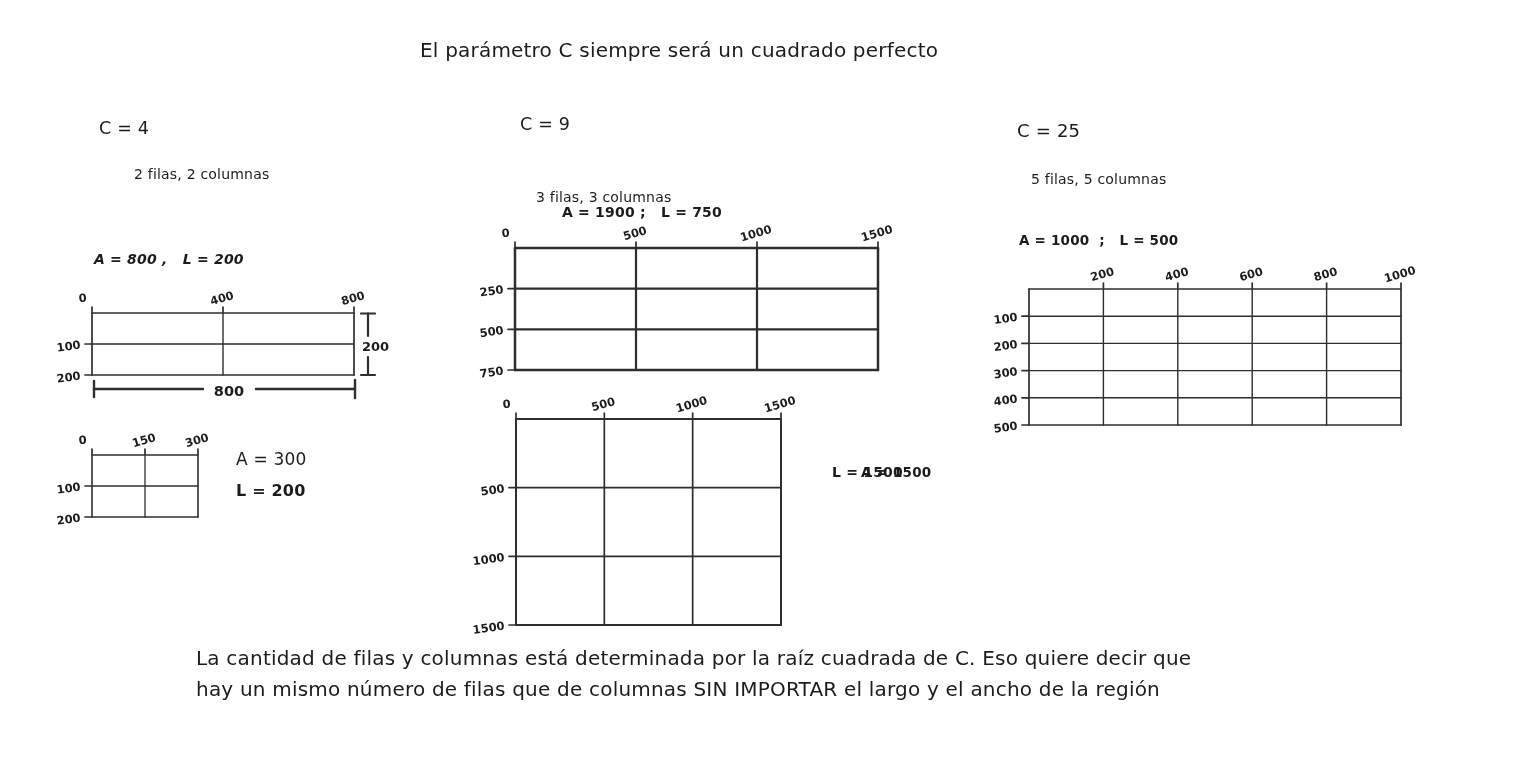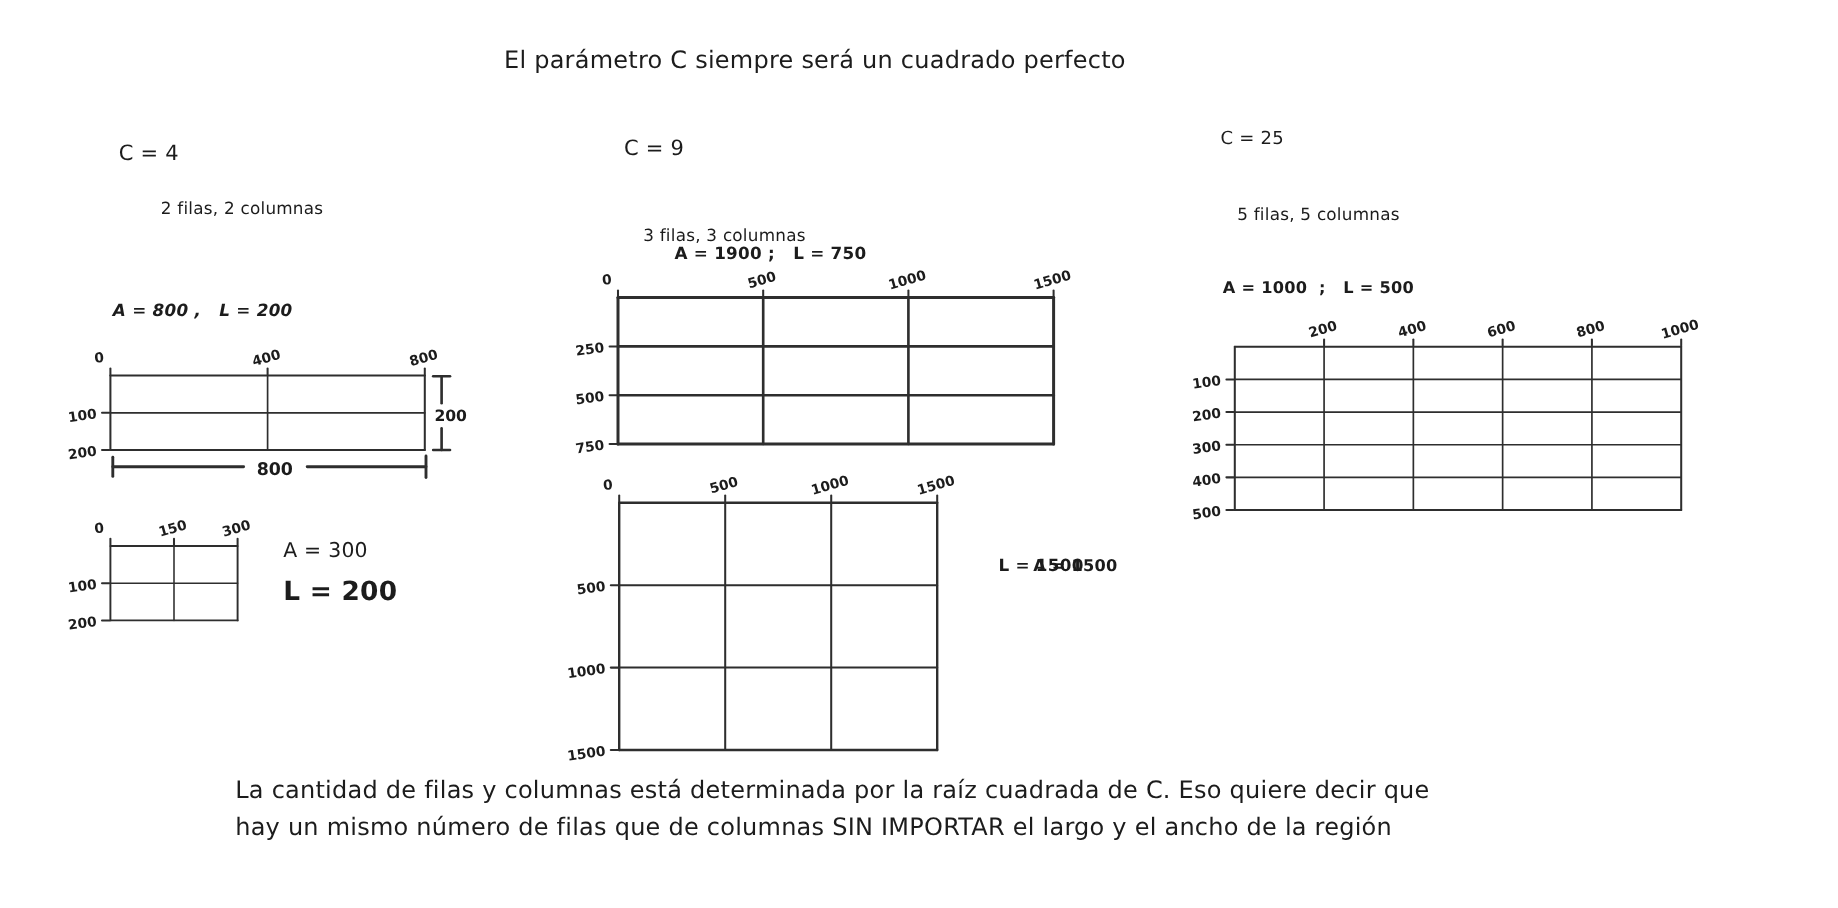--- a/index.html
+++ b/index.html
@@ -10,25 +10,25 @@
   #grids-svg{position:absolute;left:0;top:0;}
   .t{position:absolute;white-space:pre;line-height:1.2;}
   .hand{letter-spacing:.2px;}
   .title{left:420px;top:38px;font-size:20px;}
   .c4-label{left:99px;top:118px;font-size:17.5px;}
   .c4-rc{left:134px;top:166px;font-size:14px;}
   .c4-params{left:94px;top:251px;font-size:14px;font-weight:700;font-style:italic;}
   .c9-label{left:520px;top:114px;font-size:17.5px;}
   .c9-rc{left:536px;top:167px;font-size:14px;margin-top:22px;}
   .c9-params{left:562px;top:204px;font-size:14px;font-weight:700;}
-  .c25-label{left:1017px;top:106px;font-size:15px;}
+  .c25-label{left:1017px;top:120px;font-size:18px;}
   .c25-rc{left:1031px;top:171px;font-size:14px;}
   .c25-params{left:1019px;top:232px;font-size:13.5px;font-weight:700;}
   .c4-small-a{left:236px;top:449px;font-size:17px;font-weight:400;}
-  .c4-small-l{left:236px;top:481px;font-size:22px;font-weight:700;}
+  .c4-small-l{left:236px;top:481px;font-size:16px;font-weight:700;}
   .c9-square-a{left:829px;top:464px;font-size:13.5px;font-weight:700;margin-left:32px;}
   .c9-square-l{left:832px;top:464px;font-size:14px;font-weight:700;}
   .footer1{left:196px;top:646px;font-size:20px;}
   .footer2{left:196px;top:677px;font-size:20px;}
 </style>
 </head>
 <body>
 
 <div class="canvas">
   <svg id="grids-svg" width="1532" height="757" viewBox="0 0 1532 757">

